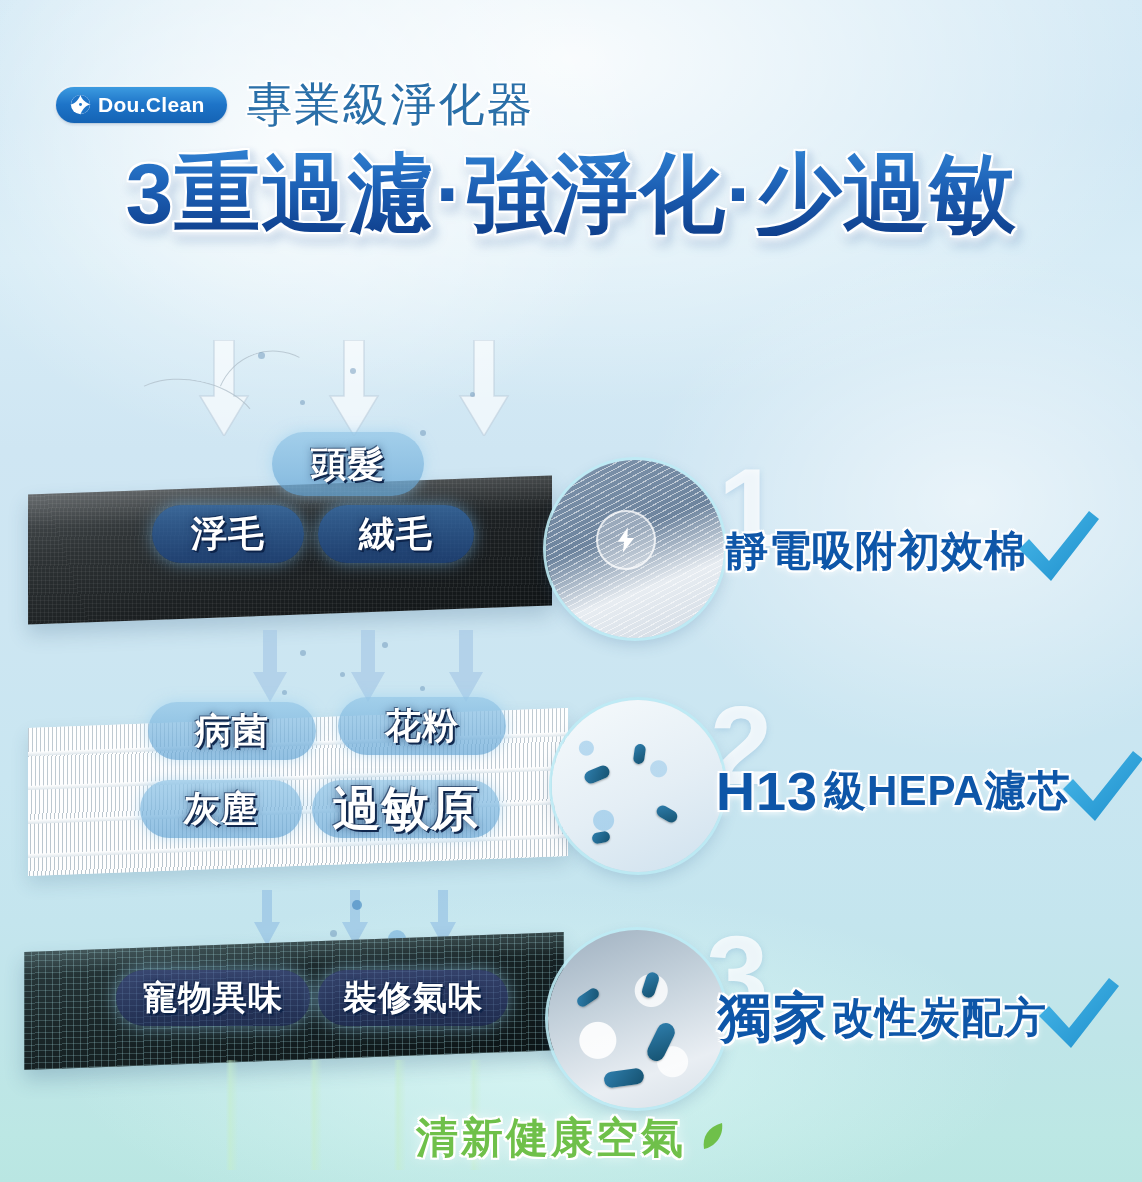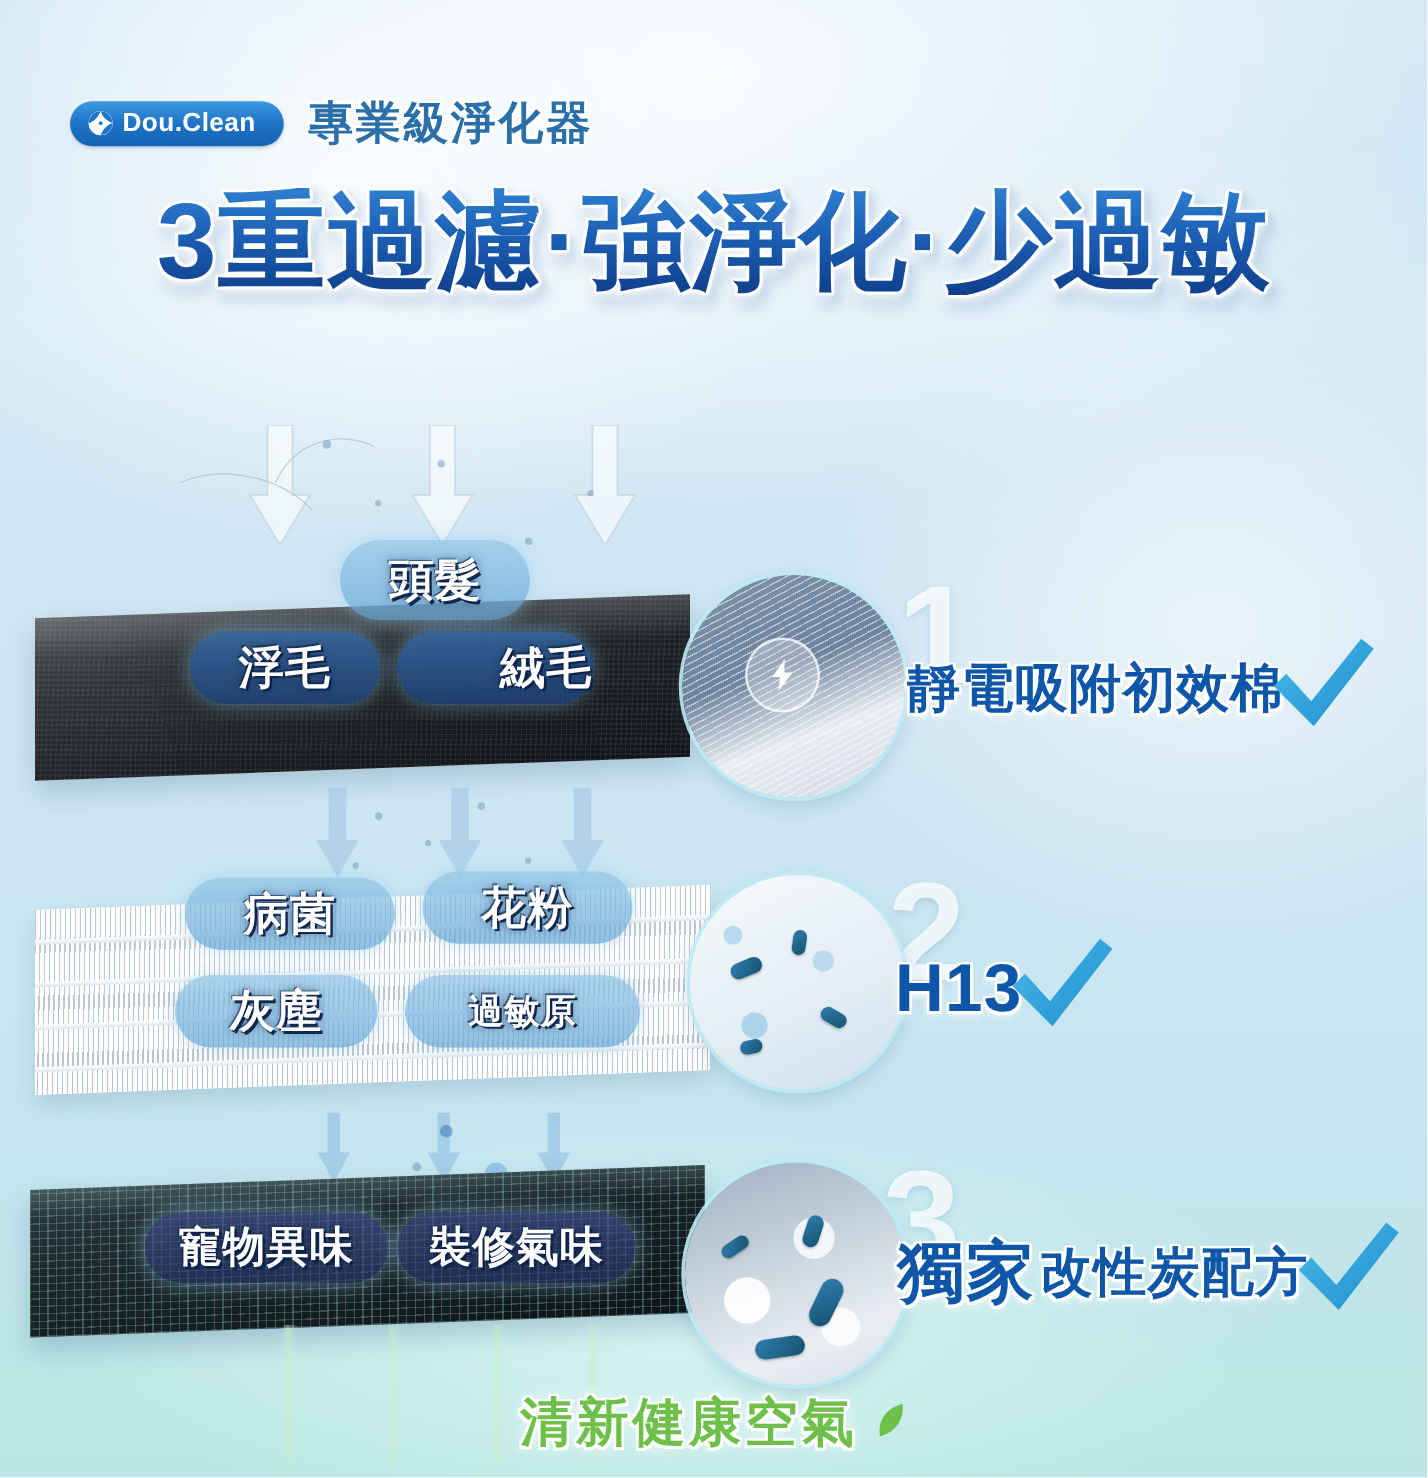--- a/index.html
+++ b/index.html
@@ -79,22 +79,22 @@
   }
   .brand-name {
     color: #ffffff;
     font-size: 21px;
     font-weight: bold;
     letter-spacing: 0.3px;
     line-height: 1;
     white-space: nowrap;
   }
   .brand-tag {
-    font-size: 36px;
-    font-weight: bold;
+    font-size: 46px;
+    font-weight: normal;
     color: #2a6fa8;
     letter-spacing: 2px;
     white-space: nowrap;
     text-shadow:
       2px 0 0 #fff, -2px 0 0 #fff, 0 2px 0 #fff, 0 -2px 0 #fff,
       2px 2px 0 #fff, -2px 2px 0 #fff, 2px -2px 0 #fff, -2px -2px 0 #fff,
       0 3px 6px rgba(255,255,255,0.9);
   }
 
   .headline {
@@ -445,21 +445,21 @@
   <div class="mote" style="left:470px; top:392px; width:5px; height:5px;"></div>
 
   <div class="layer layer-1"></div>
 
   <div class="pill" style="left:272px; top:432px; width:152px; height:64px; font-size:36px;">
     <span>頭髮</span>
   </div>
   <div class="pill pill-dark" style="left:152px; top:505px; width:152px; height:58px; font-size:36px;">
     <span>浮毛</span>
   </div>
-  <div class="pill pill-dark" style="left:318px; top:505px; width:156px; height:58px; font-size:36px;justify-content:flex-end;">
+  <div class="pill pill-dark" style="left:318px; top:505px; width:156px; height:58px; font-size:36px;">
     <span>絨毛</span>
   </div>
 
   <div class="step-num" style="left:718px; top:452px;">1</div>
 
   <div class="inset inset-1">
     <div class="bolt-badge">
       <svg viewBox="0 0 24 24" width="28" height="28">
         <path d="M13.6 1 5 13.4h5.4L9.2 23 19 10.2h-5.8z" fill="#ffffff"></path>
       </svg>
@@ -514,35 +514,36 @@
 
   <div class="pill" style="left:148px; top:702px; width:168px; height:58px; font-size:36px;">
     <span>病菌</span>
   </div>
   <div class="pill" style="left:338px; top:697px; width:168px; height:58px; font-size:36px;">
     <span>花粉</span>
   </div>
   <div class="pill" style="left:140px; top:780px; width:162px; height:58px; font-size:36px;">
     <span>灰塵</span>
   </div>
-  <div class="pill" style="left:324px; top:780px; width:188px; height:58px; font-size:28px;">
+  <div class="pill" style="left:312px; top:780px; width:188px; height:58px; font-size:48px;">
     <span>過敏原</span>
   </div>
 
   <div class="step-num" style="left:710px; top:690px;">2</div>
 
   <div class="inset inset-2">
     <div class="germ" style="left:32px; top:68px; width:26px; height:13px; transform:rotate(-22deg);"></div>
     <div class="germ" style="left:82px; top:44px; width:11px; height:20px; transform:rotate(8deg);"></div>
     <div class="germ" style="left:104px; top:108px; width:22px; height:12px; transform:rotate(30deg);"></div>
     <div class="germ" style="left:40px; top:132px; width:18px; height:11px; transform:rotate(-12deg);"></div>
   </div>
 
   <div class="feature" style="left:716px; top:745px;">
     <span class="feat-text feat-lg">H13</span>
+    <span class="feat-text feat-md" style="margin-left:6px;">級HEPA濾芯</span>
     <span class="check">
       <svg viewBox="0 0 92 92" width="92" height="92">
         <defs>
           <linearGradient id="ck2" x1="0" y1="0" x2="1" y2="1">
             <stop offset="0%" stop-color="#49b9ea"></stop>
             <stop offset="100%" stop-color="#1d8ecb"></stop>
           </linearGradient>
         </defs>
         <path d="M6 44 L16 34 L36 56 L76 6 L86 14 L38 76 Z" fill="url(#ck2)"></path>
       </svg>

